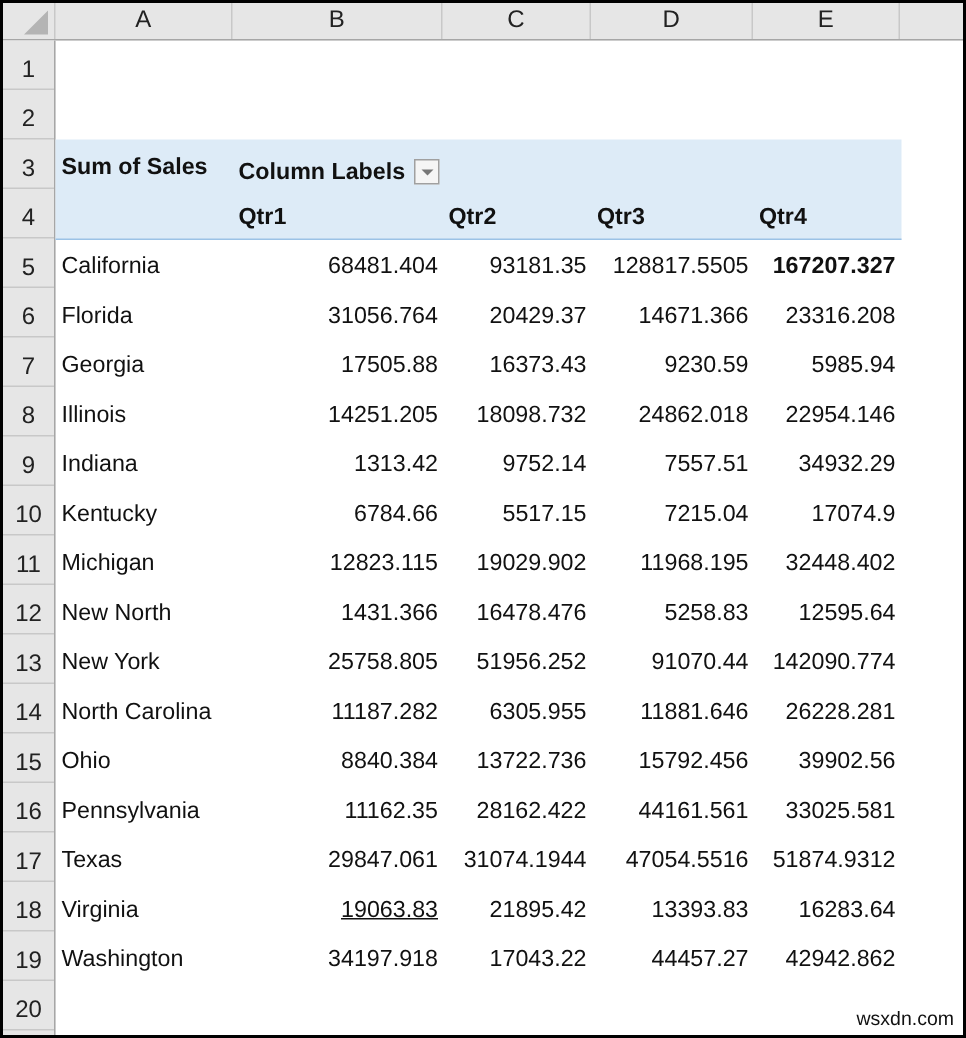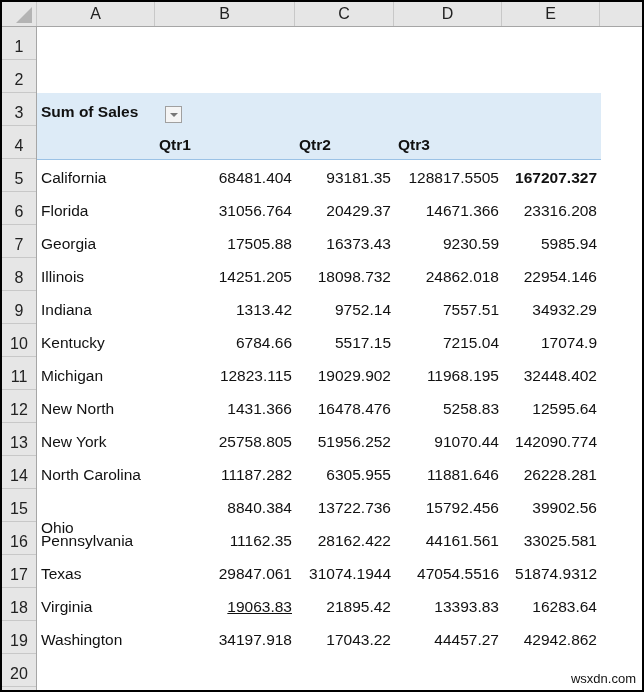--- a/index.html
+++ b/index.html
@@ -62,28 +62,30 @@
     <div class="r" style="top:561px;height:33px;">18</div>
     <div class="r" style="top:594px;height:33px;">19</div>
     <div class="r" style="top:627px;height:33px;">20</div>
   </div>
 
   <div class="grid">
     <div class="pivot-hdr-bg"></div>
 
     <div class="cell txt bold" style="left:0;top:66px;width:118px;height:33px;">Sum of Sales</div>
     <div class="cell txt bold" style="left:118px;top:66px;width:180px;height:33px;align-items:center;padding-top:10px;padding-bottom:0;">
+      <span>Column Labels</span>
       <span class="dd">
           <span class="arrow"></span>
         </span>
     </div>
 
     <div class="cell txt bold" style="left:118px;top:99px;width:140px;height:33px;">Qtr1</div>
     <div class="cell txt bold" style="left:258px;top:99px;width:99px;height:33px;">Qtr2</div>
     <div class="cell txt bold" style="left:357px;top:99px;width:108px;height:33px;">Qtr3</div>
+    <div class="cell txt bold" style="left:465px;top:99px;width:98px;height:33px;">Qtr4</div>
 
     <div id="rows">
         <div>
           <div class="cell txt" style="left: 0px; top: 132px; width: 150px; height: 33px;">California</div>
           <div class="cell num" style="left: 118px; top: 132px; width: 140px; height: 33px;">68481.404</div>
           <div class="cell num" style="left: 258px; top: 132px; width: 99px; height: 33px;">93181.35</div>
           <div class="cell num" style="left: 357px; top: 132px; width: 108px; height: 33px;">128817.5505</div>
           <div class="cell num" style="left: 465px; top: 132px; width: 98px; height: 33px; font-weight: bold;">167207.327</div>
         </div>
         <div>
@@ -143,21 +145,21 @@
           <div class="cell num" style="left: 465px; top: 396px; width: 98px; height: 33px;">142090.774</div>
         </div>
         <div>
           <div class="cell txt" style="left: 0px; top: 429px; width: 150px; height: 33px;">North Carolina</div>
           <div class="cell num" style="left: 118px; top: 429px; width: 140px; height: 33px;">11187.282</div>
           <div class="cell num" style="left: 258px; top: 429px; width: 99px; height: 33px;">6305.955</div>
           <div class="cell num" style="left: 357px; top: 429px; width: 108px; height: 33px;">11881.646</div>
           <div class="cell num" style="left: 465px; top: 429px; width: 98px; height: 33px;">26228.281</div>
         </div>
         <div>
-          <div class="cell txt" style="left: 0px; top: 482px; width: 150px; height: 33px;">Ohio</div>
+          <div class="cell txt" style="left: 0px; top: 462px; width: 150px; height: 33px;">Ohio</div>
           <div class="cell num" style="left: 118px; top: 462px; width: 140px; height: 33px;">8840.384</div>
           <div class="cell num" style="left: 258px; top: 462px; width: 99px; height: 33px;">13722.736</div>
           <div class="cell num" style="left: 357px; top: 462px; width: 108px; height: 33px;">15792.456</div>
           <div class="cell num" style="left: 465px; top: 462px; width: 98px; height: 33px;">39902.56</div>
         </div>
         <div>
           <div class="cell txt" style="left: 0px; top: 495px; width: 150px; height: 33px;">Pennsylvania</div>
           <div class="cell num" style="left: 118px; top: 495px; width: 140px; height: 33px;">11162.35</div>
           <div class="cell num" style="left: 258px; top: 495px; width: 99px; height: 33px;">28162.422</div>
           <div class="cell num" style="left: 357px; top: 495px; width: 108px; height: 33px;">44161.561</div>

